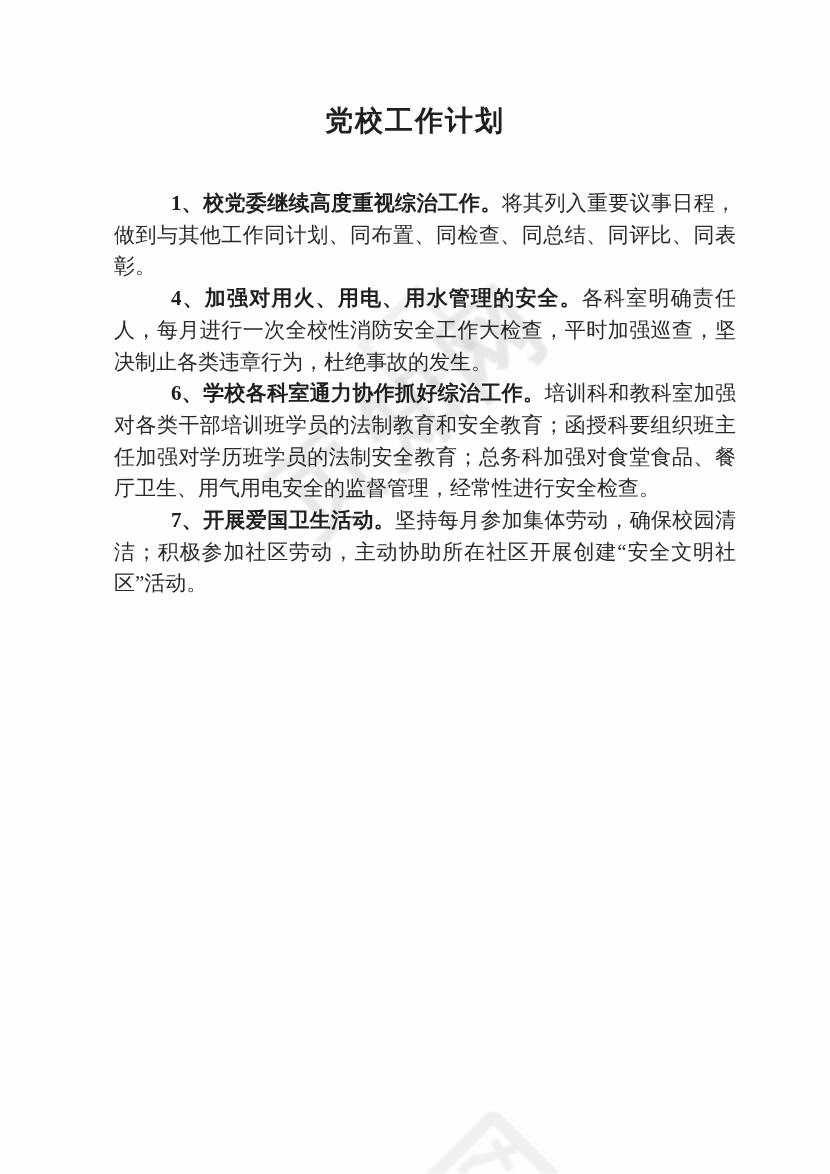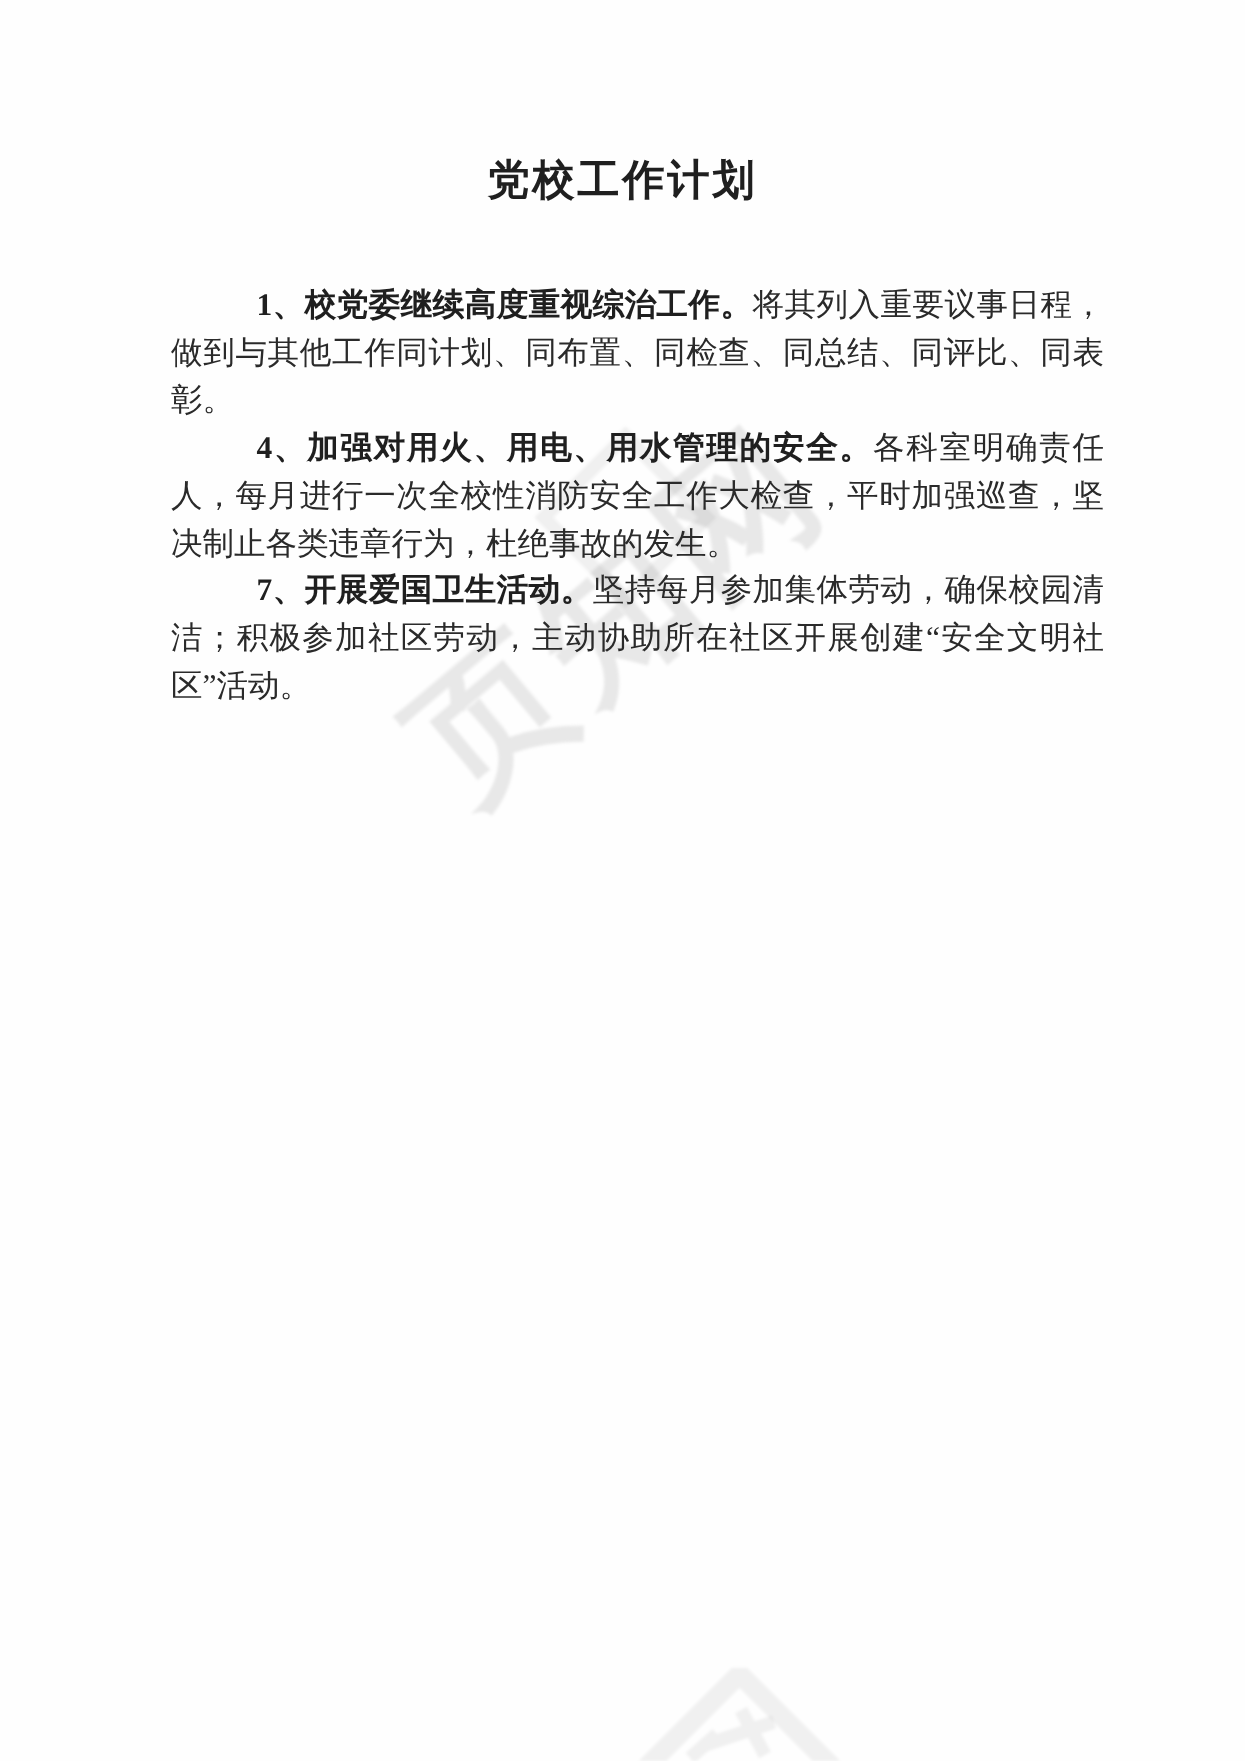--- a/index.html
+++ b/index.html
@@ -117,19 +117,20 @@
   <h1 class="title">党校工作计划</h1>
 
   <section class="content">
     <p><b>1、校党委继续高度重视综治工作。</b><span>将其列入重要议事日程，做到与其他工作同计划、同布置、同检查、同总结、同评比、同表彰。</span></p>
 
 
 
     <p><b>4、加强对用火、用电、用水管理的安全。</b><span>各科室明确责任人，每月进行一次全校性消防安全工作大检查，平时加强巡查，坚决制止各类违章行为，杜绝事故的发生。</span></p>
 
 
+    <p><b>6、学校各科室通力协作抓好综治工作。</b><span>培训科和教科室加强对各类干部培训班学员的法制教育和安全教育；函授科要组织班主任加强对学历班学员的法制安全教育；总务科加强对食堂食品、餐厅卫生、用气用电安全的监督管理，经常性进行安全检查。</span></p>
 
     <p><b>7、开展爱国卫生活动。</b><span>坚持每月参加集体劳动，确保校园清洁；积极参加社区劳动，主动协助所在社区开展创建“安全文明社区”活动。</span></p>
 
 
   </section>
 
 </div>
 
 </body></html>

